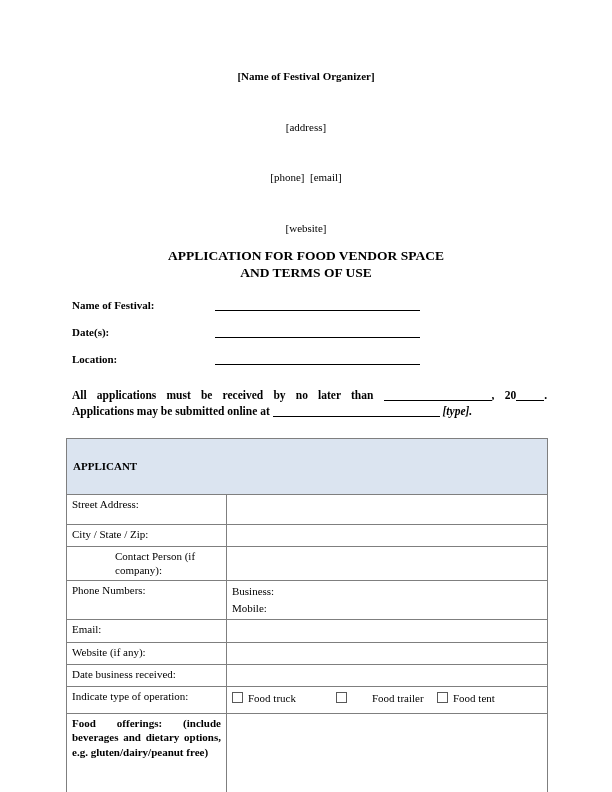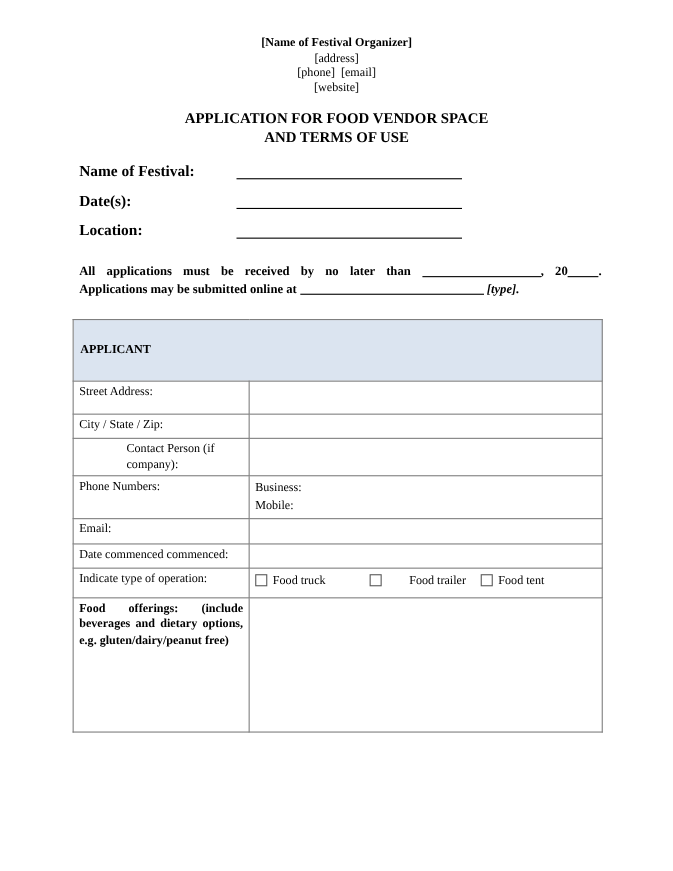--- a/index.html
+++ b/index.html
@@ -24,37 +24,38 @@
   .centered {
     margin-left: -72px;
     margin-right: -65px;
     text-align: center;
   }
   
   .org-block div {
     font-size: 11px;
     line-height: 13.5px;
     white-space: pre-wrap;
+    margin-top: 37px;
   }
   .org-name { font-weight: bold; }
   
   .doc-title {
     margin-top: 13px;
     font-size: 13.5px;
     font-weight: bold;
     line-height: 16.5px;
   }
   
   .festival-fields { margin-top: 17px; }
   .field-row {
     display: flex;
     align-items: flex-end;
     height: 14px;
     margin-bottom: 13px;
-    font-size: 14px;
+    font-size: 11px;
   }
   .field-label {
     font-weight: bold;
     width: 143px;
     line-height: 14px;
   }
   .blank {
     display: inline-block;
     height: 12px;
     border-bottom: 1px solid #000;
@@ -186,22 +187,26 @@
       <td>Phone Numbers:</td>
       <td>
         <div class="sub-line">Business:</div>
         <div class="sub-line">Mobile:</div>
       </td>
     </tr>
     <tr class="r5">
       <td>Email:</td>
       <td></td>
     </tr>
+    <tr class="r6">
+      <td>Website (if any):</td>
+      <td></td>
+    </tr>
     <tr class="r7">
-      <td>Date commenced commenced:</td>
+      <td>Date business received:</td>
       <td></td>
     </tr>
     <tr class="r8">
       <td>Indicate type of operation:</td>
       <td>
         <div class="cb-row">
           <span class="cb-group cb-g1">
             <span class="checkbox"></span>
             <span>Food truck</span>
           </span>

